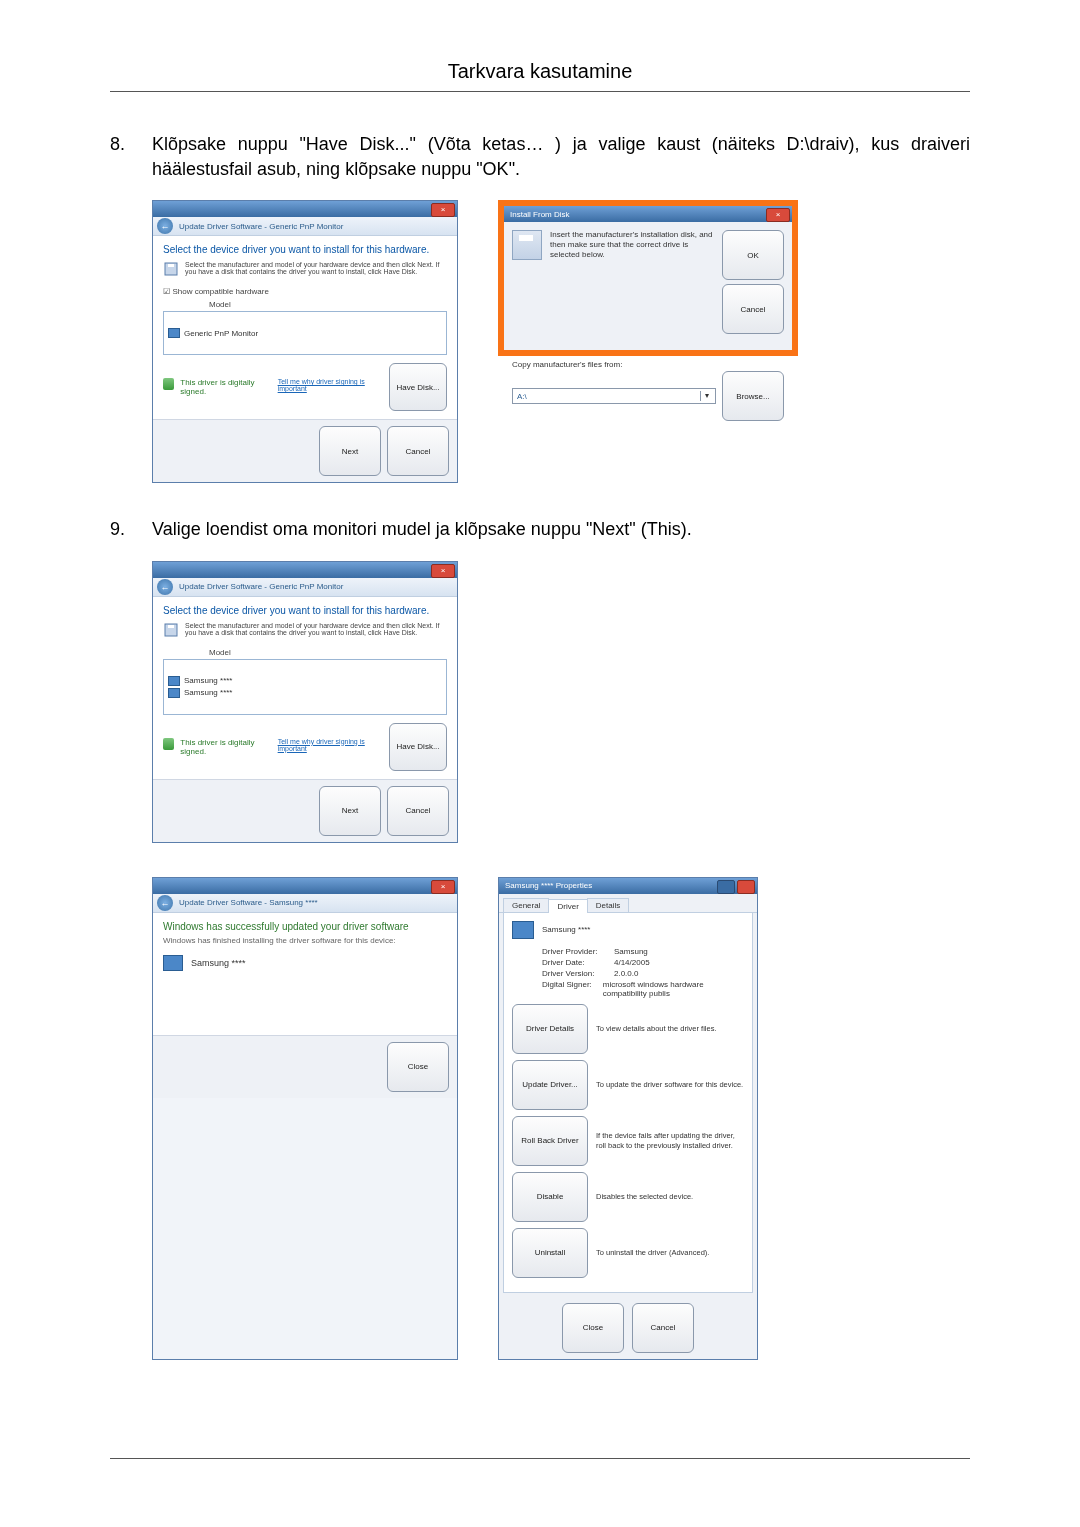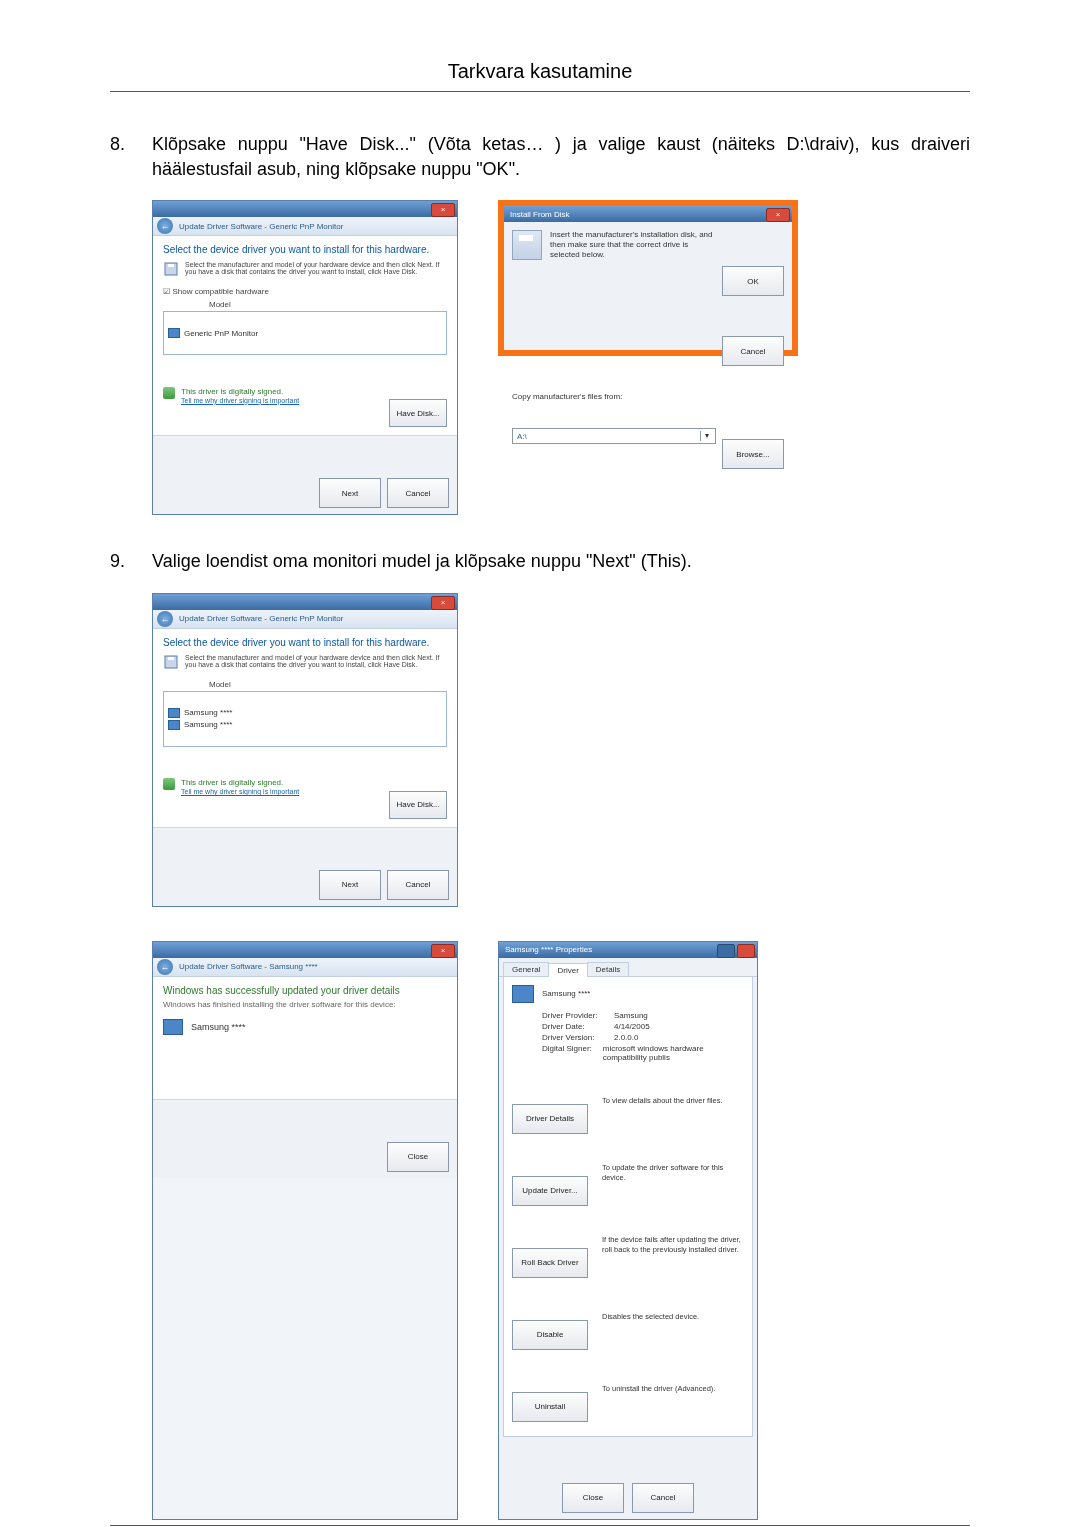--- a/index.html
+++ b/index.html
@@ -182,42 +182,41 @@
     gap: 6px;
     font-size: 8px;
     color: #2a7a2a;
   }
   .signed .shield {
     width: 12px; height: 12px;
     background: linear-gradient(#7fc77f,#3a9a3a);
     border-radius: 2px;
   }
   .signed .why { color: #1966b8; text-decoration: underline; font-size: 7px; }
-  .signed .col { display:flex; flex-direction:column; gap:1px; }
+  .signed .col { display:flex; flex-direction:row; gap:1px; }
   .btnrow-right {
     display:flex;
     justify-content:flex-end;
     gap:6px;
     padding:6px 8px;
     background:#eef1f6;
     border-top:1px solid #d0d7e3;
   }
   .btn {
     min-width: 48px;
     height: 16px;
     font-size: 8px;
     background: linear-gradient(#fdfdfd,#e6e9ee);
     border: 1px solid #8a98ab;
-    border-radius: 0;
+    border-radius: 6px;
     display: inline-flex;
     align-items: center;
     justify-content: center;
-    padding: 6px 6px;
+    padding: 16px 6px;
     color: #222;
-    margin-top: 36px;
   }
   .btn.inline { height: 14px; min-width: 44px; }
 
   
   .ifd {
     width: 288px;
     height: 144px;
     border: 6px solid #f97316;
     background: #a3a3a3;
     font-size: 8px;
@@ -289,21 +288,21 @@
   .prop .devrow .mon {
     width: 20px; height: 16px;
     background: #4b87c8;
     border: 1px solid #2a5d92;
   }
   .prop .kv { display:flex; gap:6px; font-size:8px; margin:2px 0 2px 30px; }
   .prop .kv .k { width: 66px; color:#333; }
   .prop .kv .v { color:#333; }
   .prop .actrow { display:flex; gap:8px; align-items:center; margin:6px 0; }
   .prop .actrow .btn { min-width: 62px; }
-  .prop .actrow .desc { flex:1; color:#333; font-size:7.5px; line-height:1.25;margin-left:6px; }
+  .prop .actrow .desc { flex:1; color:#333; font-size:7.5px; line-height:1.25; }
   .prop .footer { display:flex; justify-content:center; gap:8px; padding:6px; }
 
   
   .succ .greenhead{
     color:#2f7a2f; font-size:10px; margin-bottom:4px;
   }
   .succ .sub{
     color:#666; font-size:8px; margin-bottom:10px;
   }
   .succ .row{
@@ -461,21 +460,21 @@
 
     <div class="win succ">
       <div class="titlebar">
         <div class="close">×</div>
       </div>
       <div class="crumb">
         <div class="backbtn">←</div>
         <span>Update Driver Software - Samsung ****</span>
       </div>
       <div class="body">
-        <div class="greenhead">Windows has successfully updated your driver details</div>
+        <div class="greenhead">Windows has successfully updated your driver software</div>
         <div class="sub">Windows has finished installing the driver software for this device:</div>
         <div class="row">
           <div class="mon"></div>
           <span>Samsung ****</span>
         </div>
         <div class="spacer"></div>
       </div>
       <div class="btnrow-right">
         <div class="btn">Close</div>
       </div>

